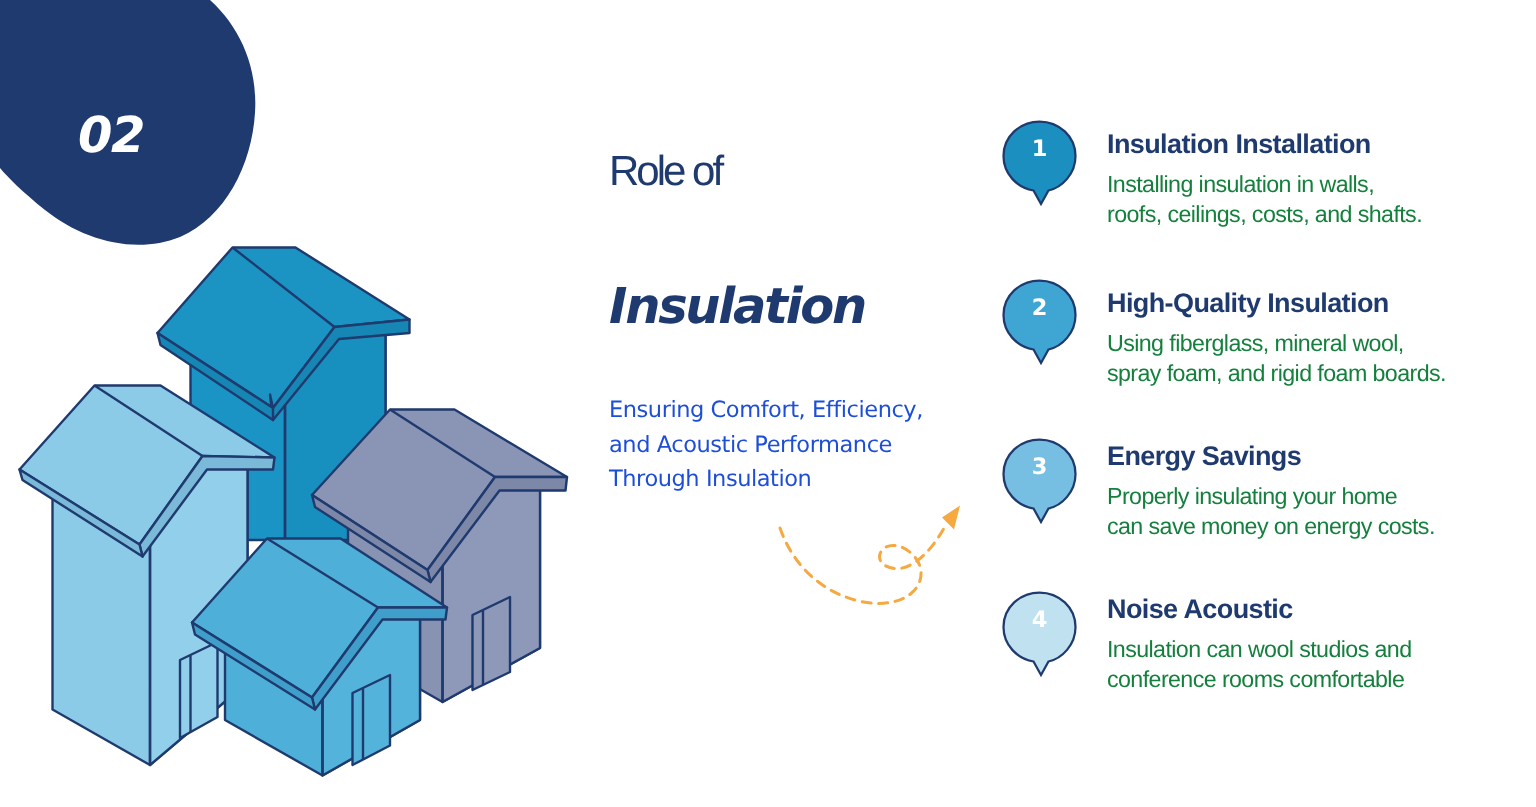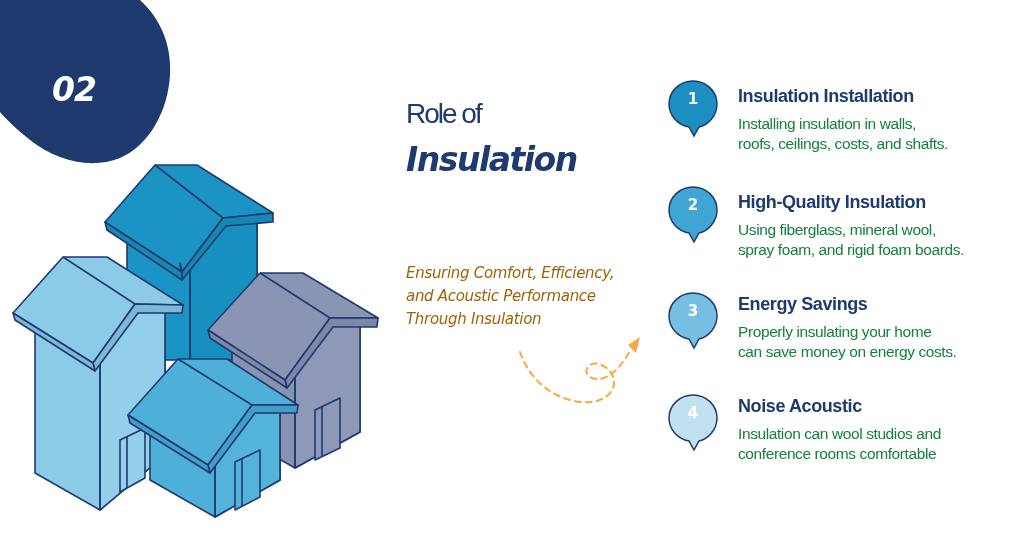--- a/index.html
+++ b/index.html
@@ -15,26 +15,26 @@
 
   .houses { position: absolute; left: 0; top: 150px; width: 400px; height: 380px; }
 
   .title-block { position: absolute; left: 406px; top: 92px; width: 260px; }
   .title-line1 {
     font-family: "Liberation Sans", sans-serif; font-weight: 400;
     font-size: 28px; color: #1f3a6e; letter-spacing: -2px; line-height: 44px;
   }
   .title-line2, .title-line3 {
     font-family: "DejaVu Sans", sans-serif; font-weight: 700; font-style: italic;
-    font-size: 33px; color: #1f3a6e; letter-spacing: -1.5px; line-height: 47px;
+    font-size: 33px; color: #1f3a6e; letter-spacing: -1.5px; line-height: 47px; margin-top: 44px;
   }
   .subtitle {
     position: absolute; left: 406px; top: 262px; width: 250px;
-    font-family: "DejaVu Sans", sans-serif; font-style: italic; font-weight: 400;
-    font-size: 15px; line-height: 23px; color: #a16207; letter-spacing: -0.3px;
+    font-family: "DejaVu Sans", sans-serif; font-weight: 400;
+    font-size: 15px; line-height: 23px; color: #1d4ed8; letter-spacing: -0.3px;
   }
   .arrow { position: absolute; left: 500px; top: 325px; width: 150px; height: 90px; }
 
   .items { position: absolute; left: 666px; top: 78px; width: 350px; }
   .item { position: absolute; left: 0; width: 350px; }
   .pin { position: absolute; left: 0; top: 0; width: 56px; height: 64px; }
   .pin-num {
     position: absolute; left: 0; top: 12px; width: 54px; text-align: center;
     font-family: "DejaVu Sans", sans-serif; font-weight: 700; font-size: 15px; color: #ffffff;
   }

